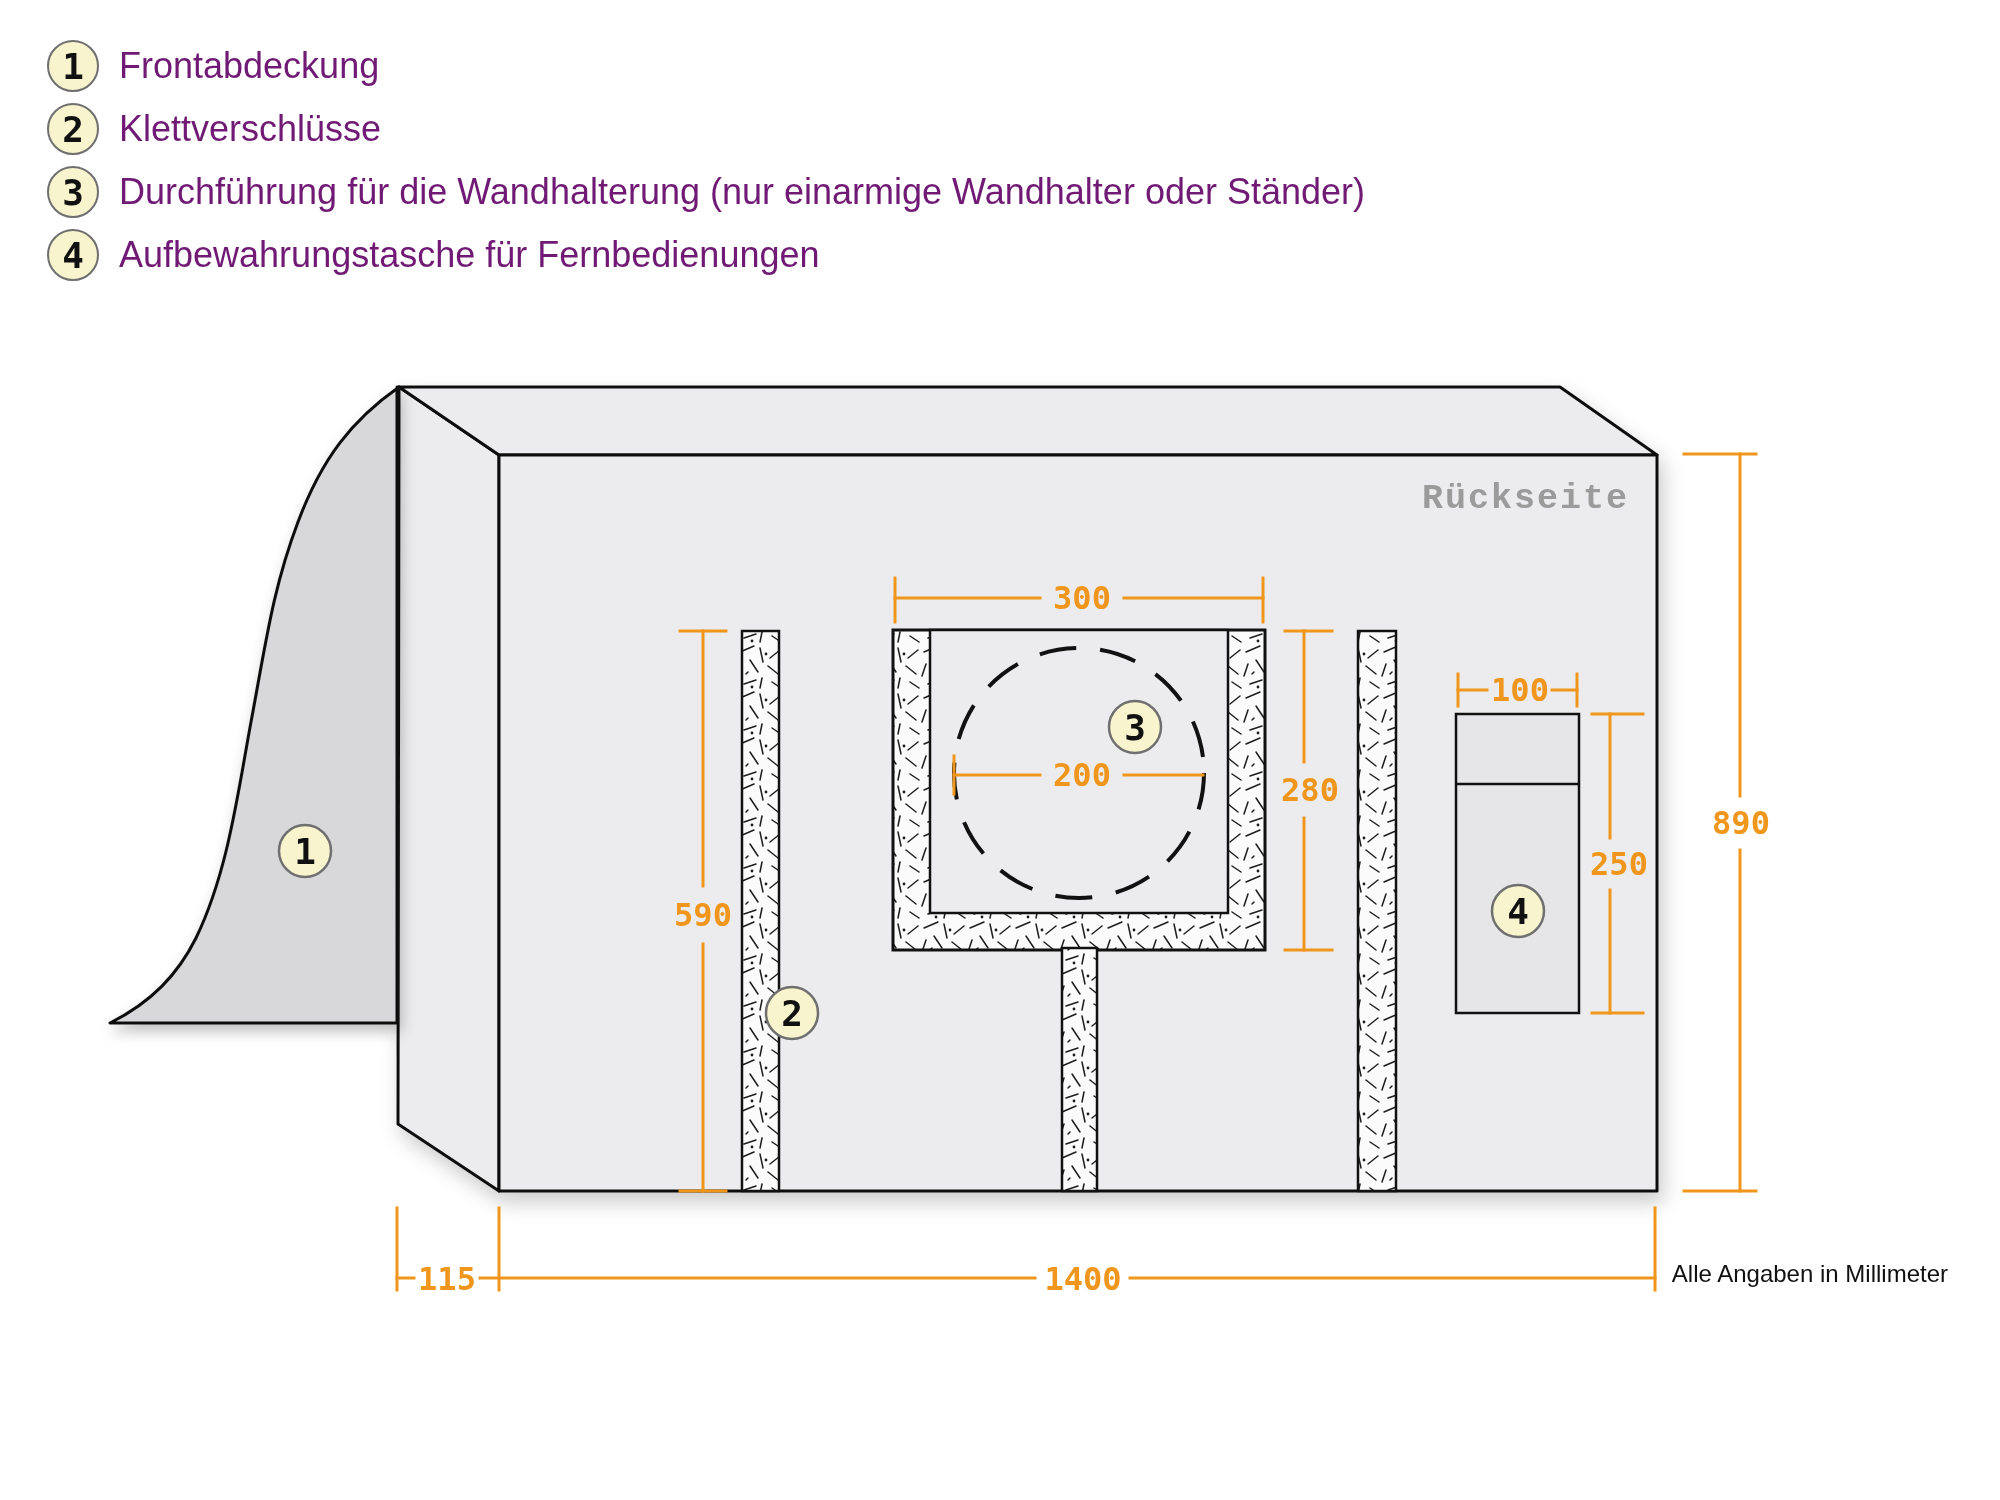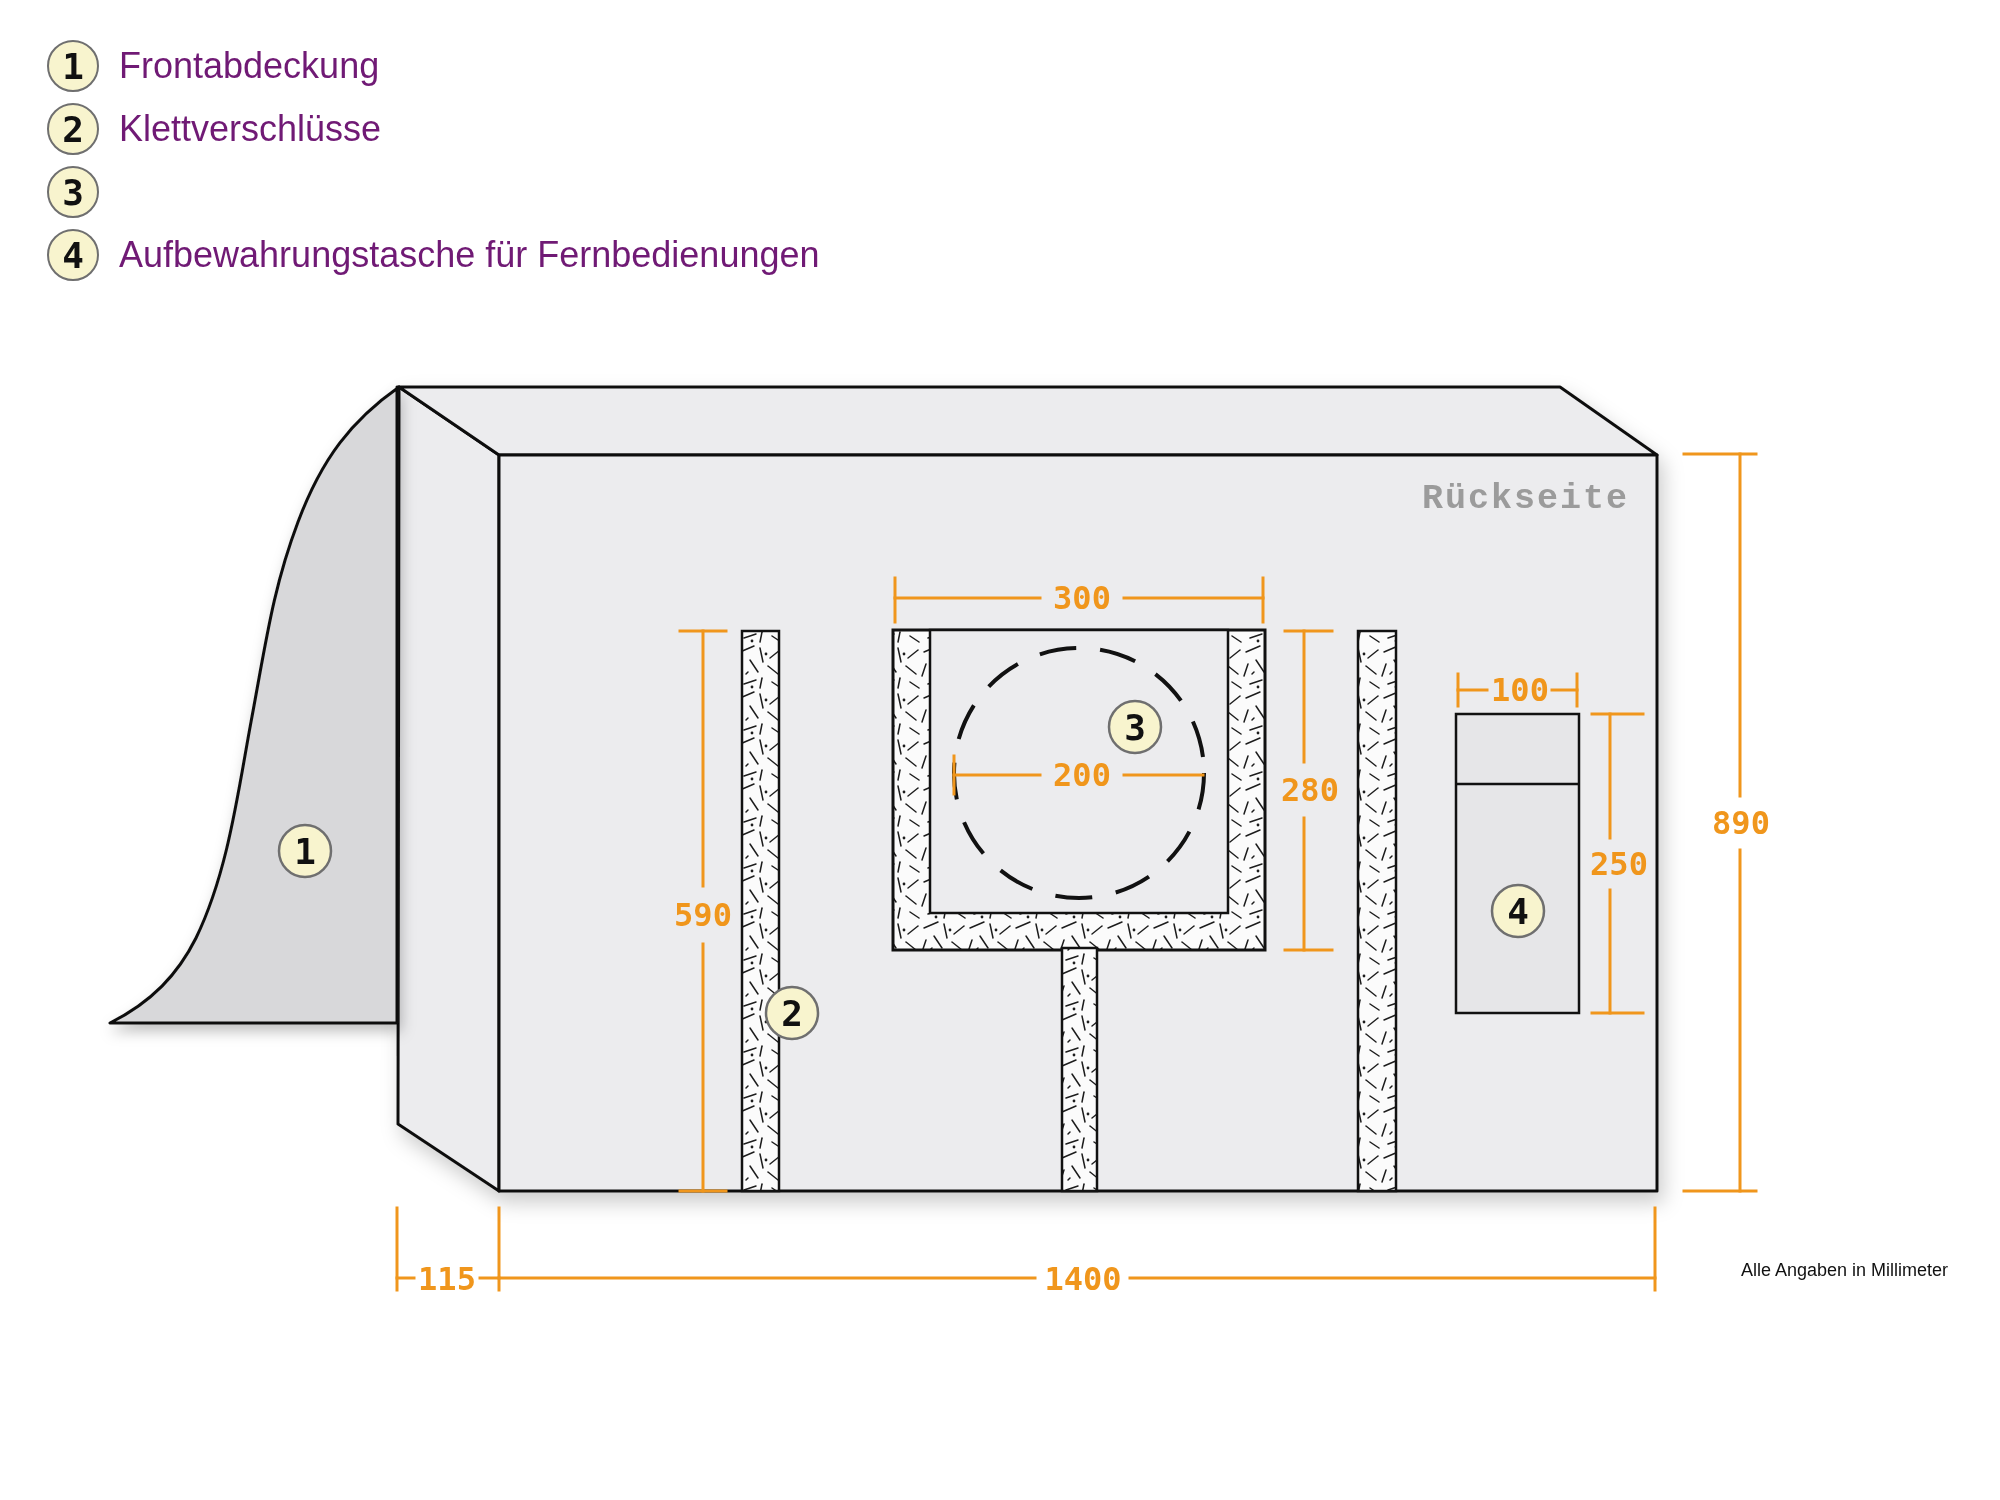--- a/index.html
+++ b/index.html
@@ -14,21 +14,21 @@
          display:flex;align-items:center;justify-content:center;flex:0 0 52px;}
   .legend-label{margin-left:20px;font-size:36px;color:#701a75;white-space:nowrap;}
   
   .brand{position:absolute;top:30px;right:50px;display:flex;align-items:baseline;color:#414143;}
   .brand .word{font-size:62px;font-weight:bold;letter-spacing:-2px;}
   .brand .reg{font-size:16px;align-self:flex-start;margin-top:14px;margin-left:2px;}
   .brand .series{font-size:33px;margin-left:6px;font-weight:400;}
   
   .diagram-svg{position:absolute;left:0;top:0;}
   
-  .units-note{position:absolute;right:52px;top:1260px;font-size:18px;color:#111;}
+  .units-note{position:absolute;right:52px;top:1260px;font-size:24px;color:#111;}
   .footer-title{position:absolute;left:108px;top:1398px;font-size:37px;white-space:nowrap;}
   .footer-title .model{font-weight:bold;margin-right:26px;}
   text{font-family:"DejaVu Sans Mono",monospace;}
   .dimtxt{fill:#F0961C;font-size:32px;font-weight:bold;}
   .badgetxt{fill:#111;font-size:36px;font-weight:bold;}
   .backtxt{fill:#9B9B9B;font-size:35px;font-weight:bold;letter-spacing:2px;
            font-family:"Liberation Mono",monospace;}
 </style>
 </head>
 <body>
@@ -39,20 +39,21 @@
     <div class="legend-row">
       <span class="badge">1</span>
       <span class="legend-label">Frontabdeckung</span>
     </div>
     <div class="legend-row">
       <span class="badge">2</span>
       <span class="legend-label">Klettverschlüsse</span>
     </div>
     <div class="legend-row">
       <span class="badge">3</span>
+      <span class="legend-label">Durchführung für die Wandhalterung (nur einarmige Wandhalter oder Ständer)</span>
     </div>
     <div class="legend-row">
       <span class="badge">4</span>
       <span class="legend-label">Aufbewahrungstasche für Fernbedienungen</span>
     </div>
   </div>
 
 
   <svg class="diagram-svg" width="2000" height="1500" viewBox="0 0 2000 1500">
     <defs>

